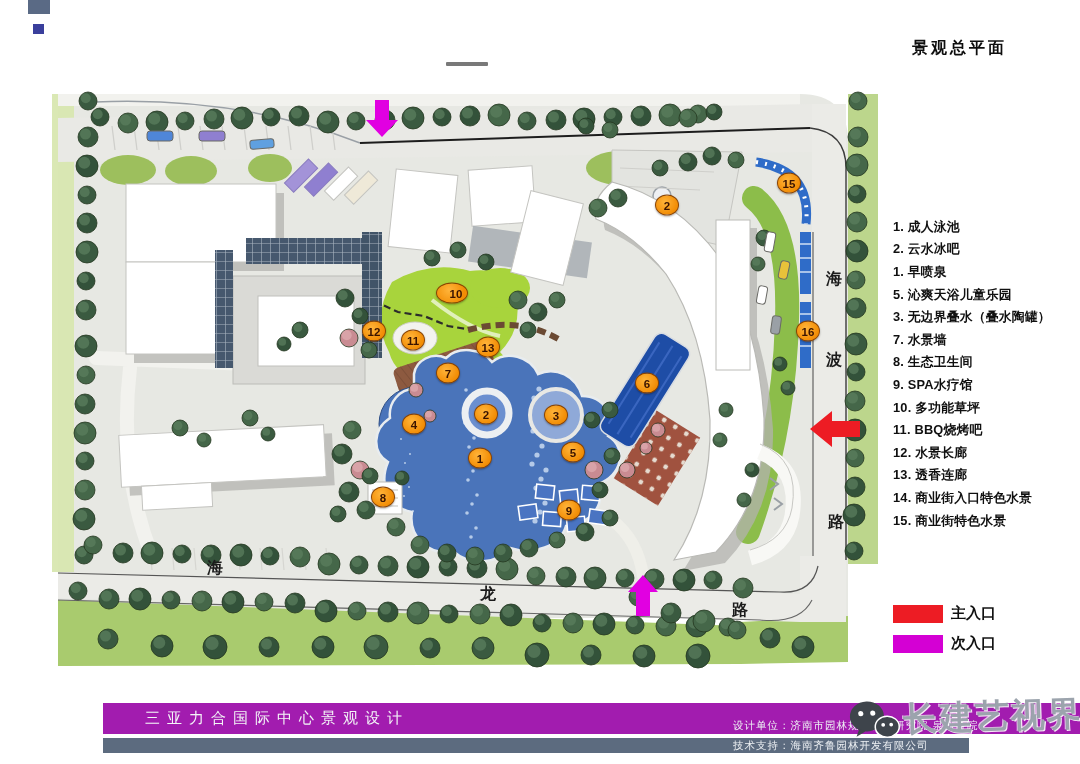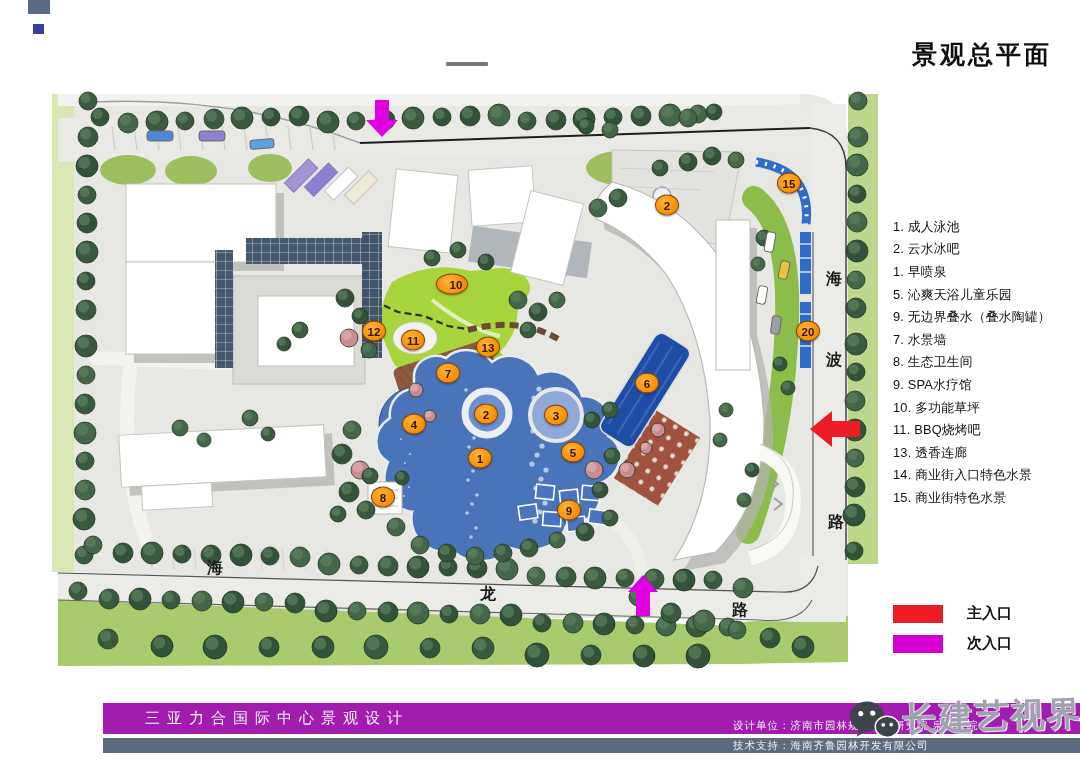--- a/index.html
+++ b/index.html
@@ -2,46 +2,46 @@
 <html><head>
 <meta charset="utf-8">
 <style>
   html,body{margin:0;padding:0;background:#fff;}
   .page{position:relative;width:1080px;height:764px;background:#ffffff;overflow:hidden;
         font-family:"Liberation Sans","DejaVu Sans",sans-serif;}
   
   .sq1{position:absolute;left:28px;top:0;width:22px;height:14px;}
   .sq2{position:absolute;left:33px;top:24px;width:11px;height:10px;}
   
-  .sheet-title{position:absolute;left:912px;top:38px;font-size:25px;font-weight:900;
+  .sheet-title{position:absolute;left:912px;top:38px;font-size:16px;font-weight:900;
                letter-spacing:3px;color:#0e0e0e;white-space:nowrap;}
   .scale-smudge{position:absolute;left:446px;top:62px;width:42px;height:4px;background:#4c4c4c;opacity:.75;border-radius:1px;}
   
   .plan{position:absolute;left:0;top:0;width:1080px;height:764px;}
   
   .marker{position:absolute;width:22px;height:19px;border-radius:50%;
           background:radial-gradient(circle at 40% 35%, #ffb43a, #f28d05 70%);
           border:1.5px solid #8a4300;color:#3a1400;font-size:11.5px;font-weight:bold;
           display:flex;align-items:center;justify-content:center;
           transform:translate(-50%,-50%);box-shadow:0 1px 2px rgba(0,0,0,.35);}
   
   .roadchar{position:absolute;transform:translate(-50%,-50%);
             font-family:"Liberation Serif","DejaVu Serif",serif;
             font-size:16px;font-weight:600;color:#1c1c1c;}
   
   .legend{position:absolute;left:893px;top:216px;width:186px;margin:0;padding:0;list-style:none;}
-  .legend li{height:22.6px;display:flex;align-items:center;font-size:12.8px;font-weight:normal;
+  .legend li{height:22.6px;display:flex;align-items:center;font-size:12.8px;font-weight:bold;
              color:#101010;white-space:nowrap;letter-spacing:.2px;}
   
   .ent-row{position:absolute;display:flex;align-items:center;}
   .ent-row .swatch{width:50px;height:18px;display:inline-block;}
-  .ent-row .lab{margin-left:24px;font-size:15px;font-weight:bold;color:#101010;}
+  .ent-row .lab{margin-left:8px;font-size:15px;font-weight:bold;color:#101010;}
   
   .bar-main{position:absolute;left:103px;top:703px;width:977px;height:31px;}
-  .bar-sub{position:absolute;left:103px;top:738px;width:977px;height:15px;}
+  .bar-sub{position:absolute;left:103px;top:738px;width:866px;height:15px;}
   .bar-title{position:absolute;left:42px;top:6px;font-size:15px;color:#f3f5f7;letter-spacing:7px;}
   .credit1{position:absolute;left:630px;bottom:1px;font-size:10.5px;color:#eef1f4;letter-spacing:1px;white-space:nowrap;}
   .credit2{position:absolute;left:630px;top:1px;font-size:10.5px;color:#eef1f4;letter-spacing:1px;white-space:nowrap;}
   
   .watermark{position:absolute;left:845px;top:694px;display:flex;align-items:center;z-index:5;
              transform:rotate(-2deg);}
   .wm-text{font-size:34px;font-weight:bold;color:rgba(148,156,166,.92);letter-spacing:2px;
            text-shadow:1px 1px 0 rgba(255,255,255,.9),-1px -1px 0 rgba(255,255,255,.7);white-space:nowrap;}
 </style>
 </head>
@@ -669,49 +669,50 @@
     <div id="markers">
         <div class="marker" style="left: 480px; top: 458px;">1</div>
         <div class="marker" style="left: 486px; top: 414px;">2</div>
         <div class="marker" style="left: 556px; top: 415px;">3</div>
         <div class="marker" style="left: 414px; top: 424px;">4</div>
         <div class="marker" style="left: 573px; top: 452px;">5</div>
         <div class="marker" style="left: 647px; top: 383px;">6</div>
         <div class="marker" style="left: 448px; top: 373px;">7</div>
         <div class="marker" style="left: 383px; top: 497px;">8</div>
         <div class="marker" style="left: 569px; top: 510px;">9</div>
-        <div class="marker" style="left: 452px; top: 284px; padding-left: 8px;">10</div>
+        <div class="marker" style="left: 452px; top: 293px; padding-left: 8px;">10</div>
         <div class="marker" style="left: 413px; top: 340px;">11</div>
         <div class="marker" style="left: 374px; top: 331px;">12</div>
         <div class="marker" style="left: 488px; top: 347px;">13</div>
         <div class="marker" style="left: 667px; top: 205px;">2</div>
         <div class="marker" style="left: 789px; top: 183px;">15</div>
-        <div class="marker" style="left: 808px; top: 331px;">20</div>
+        <div class="marker" style="left: 808px; top: 331px;">16</div>
       </div>
 
     
     <span class="roadchar" style="left:834px;top:279px">海</span>
     <span class="roadchar" style="left:834px;top:360px">波</span>
     <span class="roadchar" style="left:836px;top:522px">路</span>
     <span class="roadchar" style="left:215px;top:568px">海</span>
     <span class="roadchar" style="left:488px;top:594px">龙</span>
     <span class="roadchar" style="left:740px;top:610px">路</span>
   </div>
 
   <ul class="legend" id="legend-list">
       <li>1. 成人泳池</li>
       <li>2. 云水冰吧</li>
       <li>1. 早喷泉</li>
       <li>5. 沁爽天浴儿童乐园</li>
-      <li>9. 无边界叠水（叠水陶罐）</li>
+      <li>3. 无边界叠水（叠水陶罐）</li>
       <li>7. 水景墙</li>
       <li>8. 生态卫生间</li>
       <li>9. SPA水疗馆</li>
       <li>10. 多功能草坪</li>
       <li>11. BBQ烧烤吧</li>
+      <li>12. 水景长廊</li>
       <li>13. 透香连廊</li>
       <li>14. 商业街入口特色水景</li>
       <li>15. 商业街特色水景</li>
     </ul>
 
   <div class="ent-row" style="left:893px;top:604px">
     <span class="swatch" style="background: rgb(237, 28, 36);"></span>
     <span class="lab">主入口</span>
   </div>
   <div class="ent-row" style="left:893px;top:634px">

